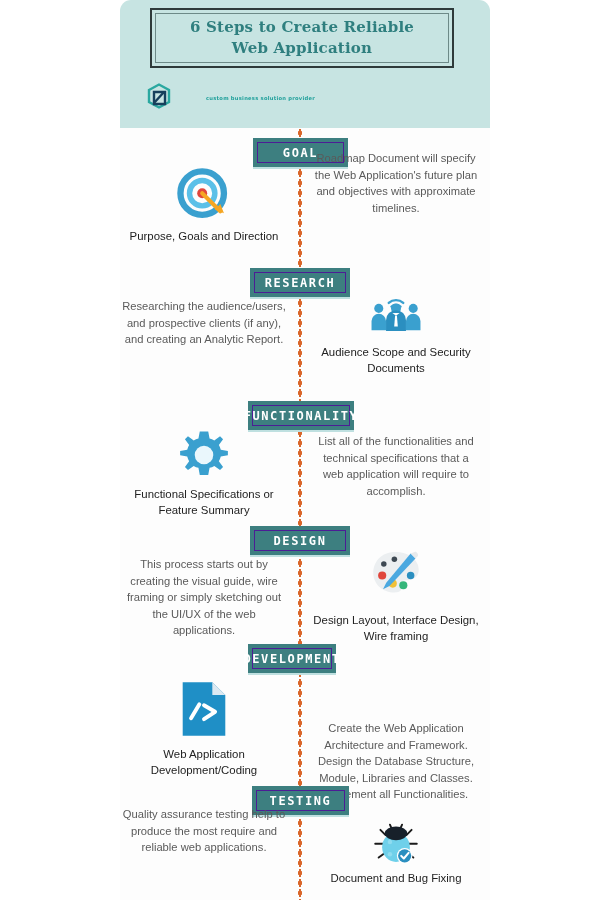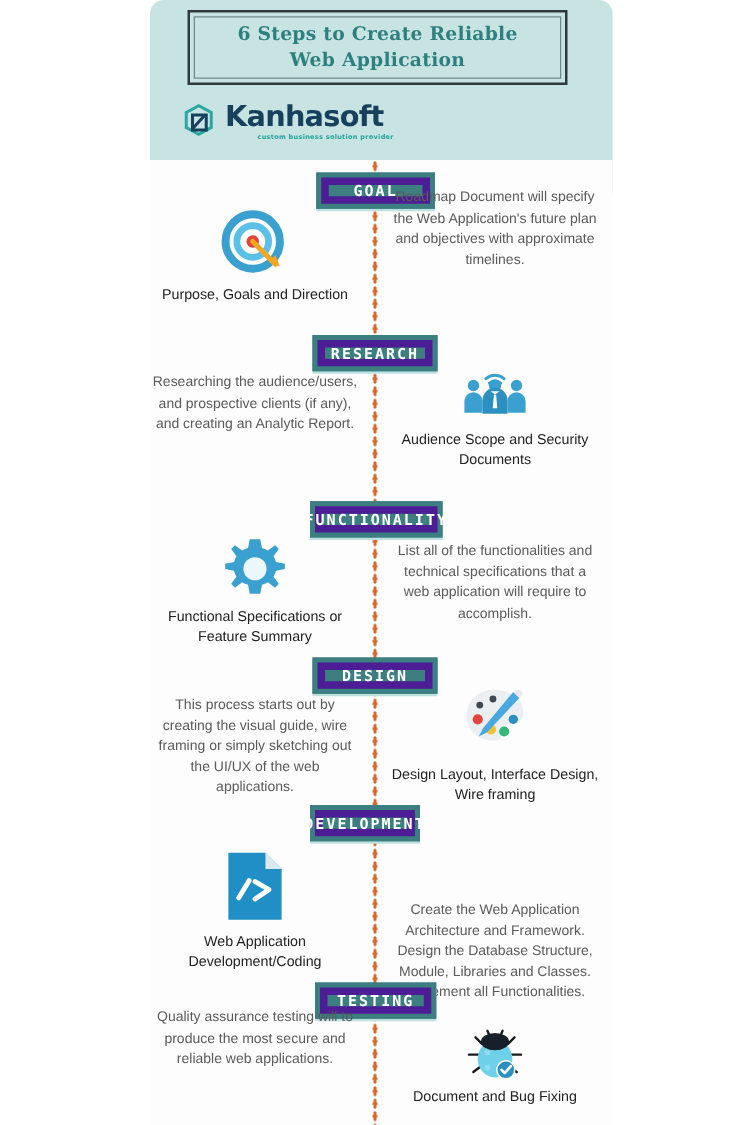--- a/index.html
+++ b/index.html
@@ -84,21 +84,21 @@
     position:absolute;
     height:29px;
     background:#3d7f80;
     border:1px solid #3d7f80;
     box-sizing:border-box;
     display:flex;align-items:center;justify-content:center;
     box-shadow:0 2px 0 #bfe0e0;
   }
   .badge-inner{
     position:absolute;left:3px;top:3px;right:3px;bottom:3px;
-    border:6px solid #4c1d95;
+    border:1px solid #4c1d95;
     display:flex;align-items:center;justify-content:center;
   }
   .badge-label{
     color:#ffffff;
     font-family:"DejaVu Sans Mono", monospace;
     font-size:12px;font-weight:bold;letter-spacing:1.6px;
     white-space:nowrap;
   }
 
   .col{position:absolute;width:168px;}
@@ -131,21 +131,20 @@
 
     <div class="brand">
       <span class="brand-mark">
         <svg viewBox="0 0 30 32" width="30" height="32">
           <path d="M4 8 L14 2.5 L24 8 L24 20 L14 25.5 L4 20 Z" fill="none" stroke="#2aa8a0" stroke-width="2.4"></path>
           <path d="M9 10 L20 10 L20 22 L9 22 Z" fill="none" stroke="#17405c" stroke-width="2.4"></path>
           <path d="M19 10 L9 21" stroke="#17405c" stroke-width="2.4" fill="none"></path>
         </svg>
       </span>
       <span class="brand-text">
-        <span class="brand-name">Kanhasoft</span>
         <span class="brand-tag">custom business solution provider</span>
       </span>
     </div>
 
   </div>
 
   <div class="body-area">
     <div class="dotline"></div>
     <div id="steps-root">
         <div class="step" style="top: 0px;">
@@ -301,18 +300,18 @@
         <circle cx="25" cy="44" r="2.6" fill="#8fdcf0"></circle>
         <circle cx="42" cy="46" r="9" fill="#ffffff"></circle>
         <circle cx="42" cy="46" r="7.6" fill="#2b8fc0"></circle>
         <path d="M38 46 L41 49 L46.5 42.5" stroke="#ffffff" stroke-width="2.4" fill="none" stroke-linecap="round" stroke-linejoin="round"></path>
       </svg>
             </div>
     </div>
 
     <div class="col col-right caption" style="top:742px;">Document and Bug Fixing</div>
 
-    <div class="col col-left desc" style="top:678px;">Quality assurance testing will to produce the most secure and reliable web applications.</div>
+    <div class="col col-left desc" style="top:678px;">Quality assurance testing help to produce the most require and reliable web applications.</div>
   </div>
       </div>
   </div>
 
 </div>
 
 </body></html>

